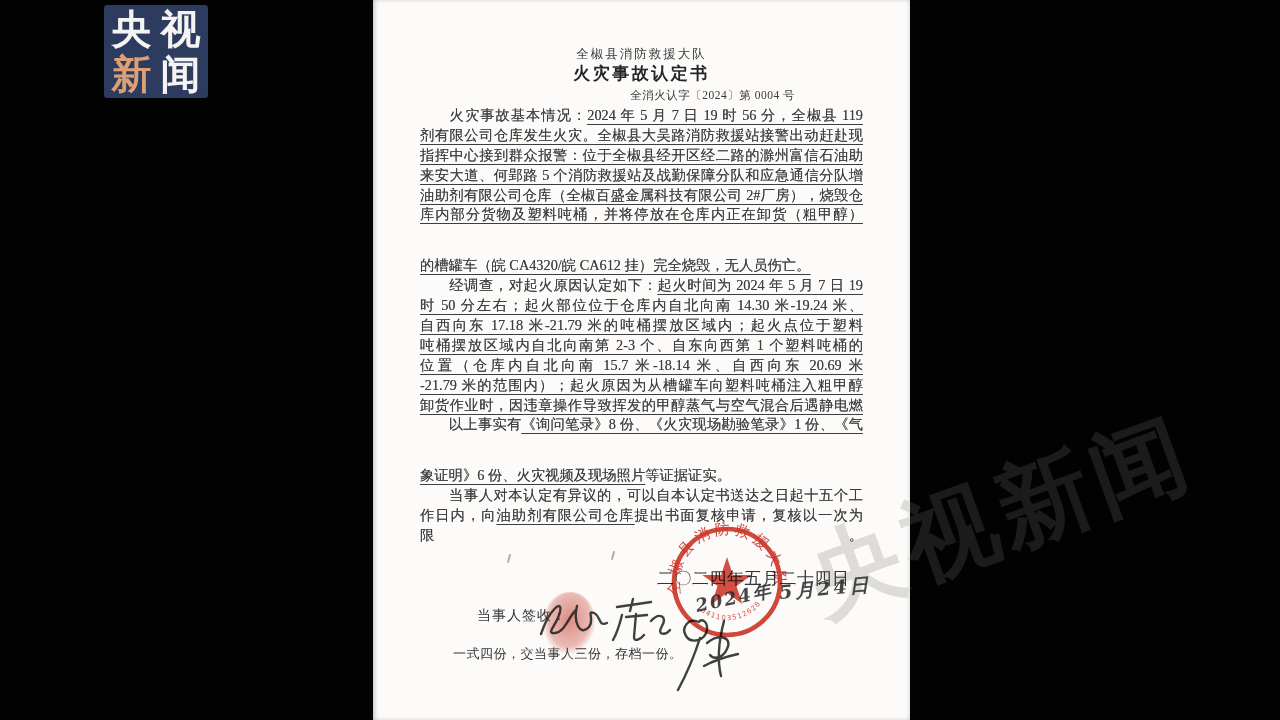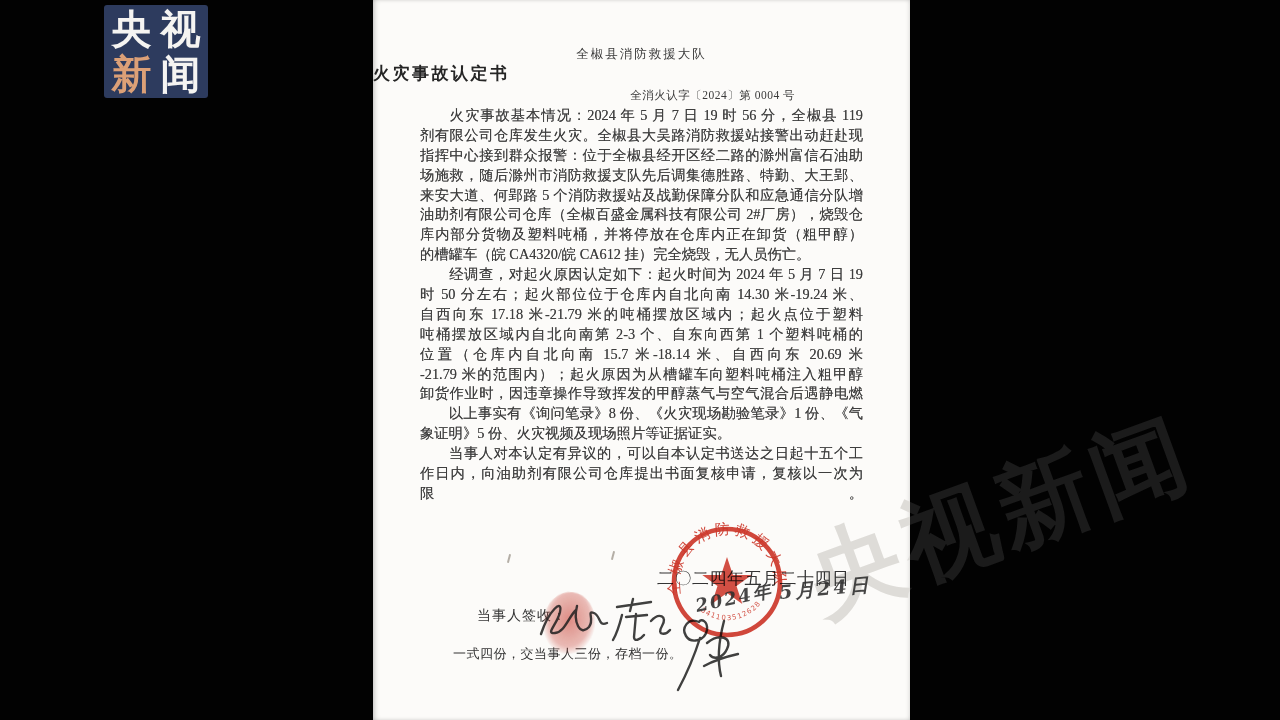--- a/index.html
+++ b/index.html
@@ -10,31 +10,31 @@
         display:grid;grid-template-columns:1fr 1fr;align-items:center;justify-items:center;
         padding:2px 3px;box-sizing:border-box;}
   .logo span{font-family:"Liberation Sans","DejaVu Sans",sans-serif;font-weight:bold;
         font-size:40px;line-height:42px;}
   
   .paper{position:absolute;left:373px;top:0;width:537px;height:720px;background:#fcfbf9;
          overflow:hidden;box-shadow:inset 3px 0 6px -3px rgba(0,0,0,.35), inset -2px 0 5px -2px rgba(0,0,0,.18);
          color:#3c3c3c;}
   .orgline{position:absolute;top:46px;left:0;width:100%;text-align:center;font-size:12.5px;
          letter-spacing:2px;color:#3a3a3a;}
-  .doctitle{position:absolute;top:62px;left:0;width:100%;text-align:left;font-size:17px;
+  .doctitle{position:absolute;top:62px;left:0;width:100%;text-align:center;font-size:17px;
          font-weight:bold;letter-spacing:2.5px;color:#252525;
          font-family:"Liberation Sans","DejaVu Sans",sans-serif;}
   .docnum{position:absolute;top:88px;right:115px;font-size:11.5px;letter-spacing:.5px;color:#3a3a3a;}
   .docbody{position:absolute;top:106px;left:47px;width:443px;font-size:14.3px;color:#3e3e3e;
          text-shadow:0 0 .5px rgba(62,62,62,.75);}
   .line{height:19.9px;line-height:19.9px;text-align:justify;text-align-last:justify;
         text-justify:inter-character;overflow:visible;}
-  .line.end{text-align-last:left;}
+  .line.end{text-align-last:left;margin-top:31px;}
   .ind{display:inline-block;width:28.6px;}
-  .u{text-decoration-thickness:1px;text-underline-offset:3.5px;}
+  .u{text-decoration:underline;text-decoration-thickness:1px;text-underline-offset:3.5px;}
   .dateline{position:absolute;left:284px;top:567px;font-size:17px;letter-spacing:.5px;color:#343434;}
   .signlabel{position:absolute;left:104px;top:607px;font-size:14px;letter-spacing:1px;color:#343434;}
   .copies{position:absolute;left:80px;top:645px;font-size:13px;letter-spacing:.5px;color:#343434;}
   .tick{position:absolute;width:2px;height:9px;background:#b4aea6;transform:rotate(14deg);}
   
   .seal{position:absolute;left:294px;top:522px;width:120px;height:120px;mix-blend-mode:multiply;}
   .handdate{position:absolute;font-style:italic;font-weight:bold;color:#2d2d2d;opacity:.88;
         font-family:"DejaVu Serif",serif;}
   .hd1{left:322px;top:586px;font-size:18px;transform:rotate(-12deg);letter-spacing:2px;}
   .hd2{left:406px;top:576px;font-size:19px;transform:rotate(-5deg);letter-spacing:3px;}
@@ -68,34 +68,33 @@
     <div class="wm wm-light" style="color: rgb(222, 220, 216);">央视新闻</div>
 
     <div class="orgline">全椒县消防救援大队</div>
     <div class="doctitle">火灾事故认定书</div>
     <div class="docnum">全消火认字〔2024〕第 0004 号</div>
 
     <div class="docbody">
         <div class="line"><span class="ind"></span><span>火灾事故基本情况：</span><span class="u">2024 年 5 月 7 日 19 时 56 分，全椒县 119</span></div>
         <div class="line"><span class="u">剂有限公司仓库发生火灾。全椒县大吴路消防救援站接警出动赶赴现</span></div>
         <div class="line"><span class="u">指挥中心接到群众报警：位于全椒县经开区经二路的滁州富信石油助</span></div>
-        <div class="line"><span class="u">场施救，随后滁州市消防救援支队先后调集德胜路、特勤、大王郢、</span></div>
         <div class="line"><span class="u">来安大道、何郢路 5 个消防救援站及战勤保障分队和应急通信分队增</span></div>
         <div class="line"><span class="u">油助剂有限公司仓库（全椒百盛金属科技有限公司 2#厂房），烧毁仓</span></div>
         <div class="line"><span class="u">库内部分货物及塑料吨桶，并将停放在仓库内正在卸货（粗甲醇）</span></div>
         <div class="line end"><span class="u">的槽罐车（皖 CA4320/皖 CA612 挂）完全烧毁，无人员伤亡。</span></div>
         <div class="line"><span class="ind"></span><span>经调查，对起火原因认定如下：</span><span class="u">起火时间为 2024 年 5 月 7 日 19</span></div>
         <div class="line"><span class="u">时 50 分左右；起火部位位于仓库内自北向南 14.30 米-19.24 米、</span></div>
         <div class="line"><span class="u">自西向东 17.18 米-21.79 米的吨桶摆放区域内；起火点位于塑料</span></div>
         <div class="line"><span class="u">吨桶摆放区域内自北向南第 2-3 个、自东向西第 1 个塑料吨桶的</span></div>
         <div class="line"><span class="u">位置（仓库内自北向南 15.7 米-18.14 米、自西向东 20.69 米</span></div>
         <div class="line"><span class="u">-21.79 米的范围内）；起火原因为从槽罐车向塑料吨桶注入粗甲醇</span></div>
         <div class="line"><span class="u">卸货作业时，因违章操作导致挥发的甲醇蒸气与空气混合后遇静电燃</span></div>
         <div class="line"><span class="ind"></span><span>以上事实有</span><span class="u">《询问笔录》8 份、《火灾现场勘验笔录》1 份、《气</span></div>
-        <div class="line end"><span class="u">象证明》5 份、火灾视频及现场照片</span><span>等证据证实。</span></div>
+        <div class="line end"><span class="u">象证明》6 份、火灾视频及现场照片</span><span>等证据证实。</span></div>
         <div class="line"><span class="ind"></span><span>当事人对本认定有异议的，可以自本认定书送达之日起十五个工</span></div>
         <div class="line"><span>作日内，向</span><span class="u">油助剂有限公司仓库</span><span>提出书面复核申请，复核以一次为限。</span></div>
       </div>
 
     <div class="dateline">二〇二四年五月二十四日</div>
 
     <div class="tick" style="left:135px;top:554px;"></div>
     <div class="tick" style="left:239px;top:551px;"></div>
 
     <div class="signlabel">当事人签收：</div>

